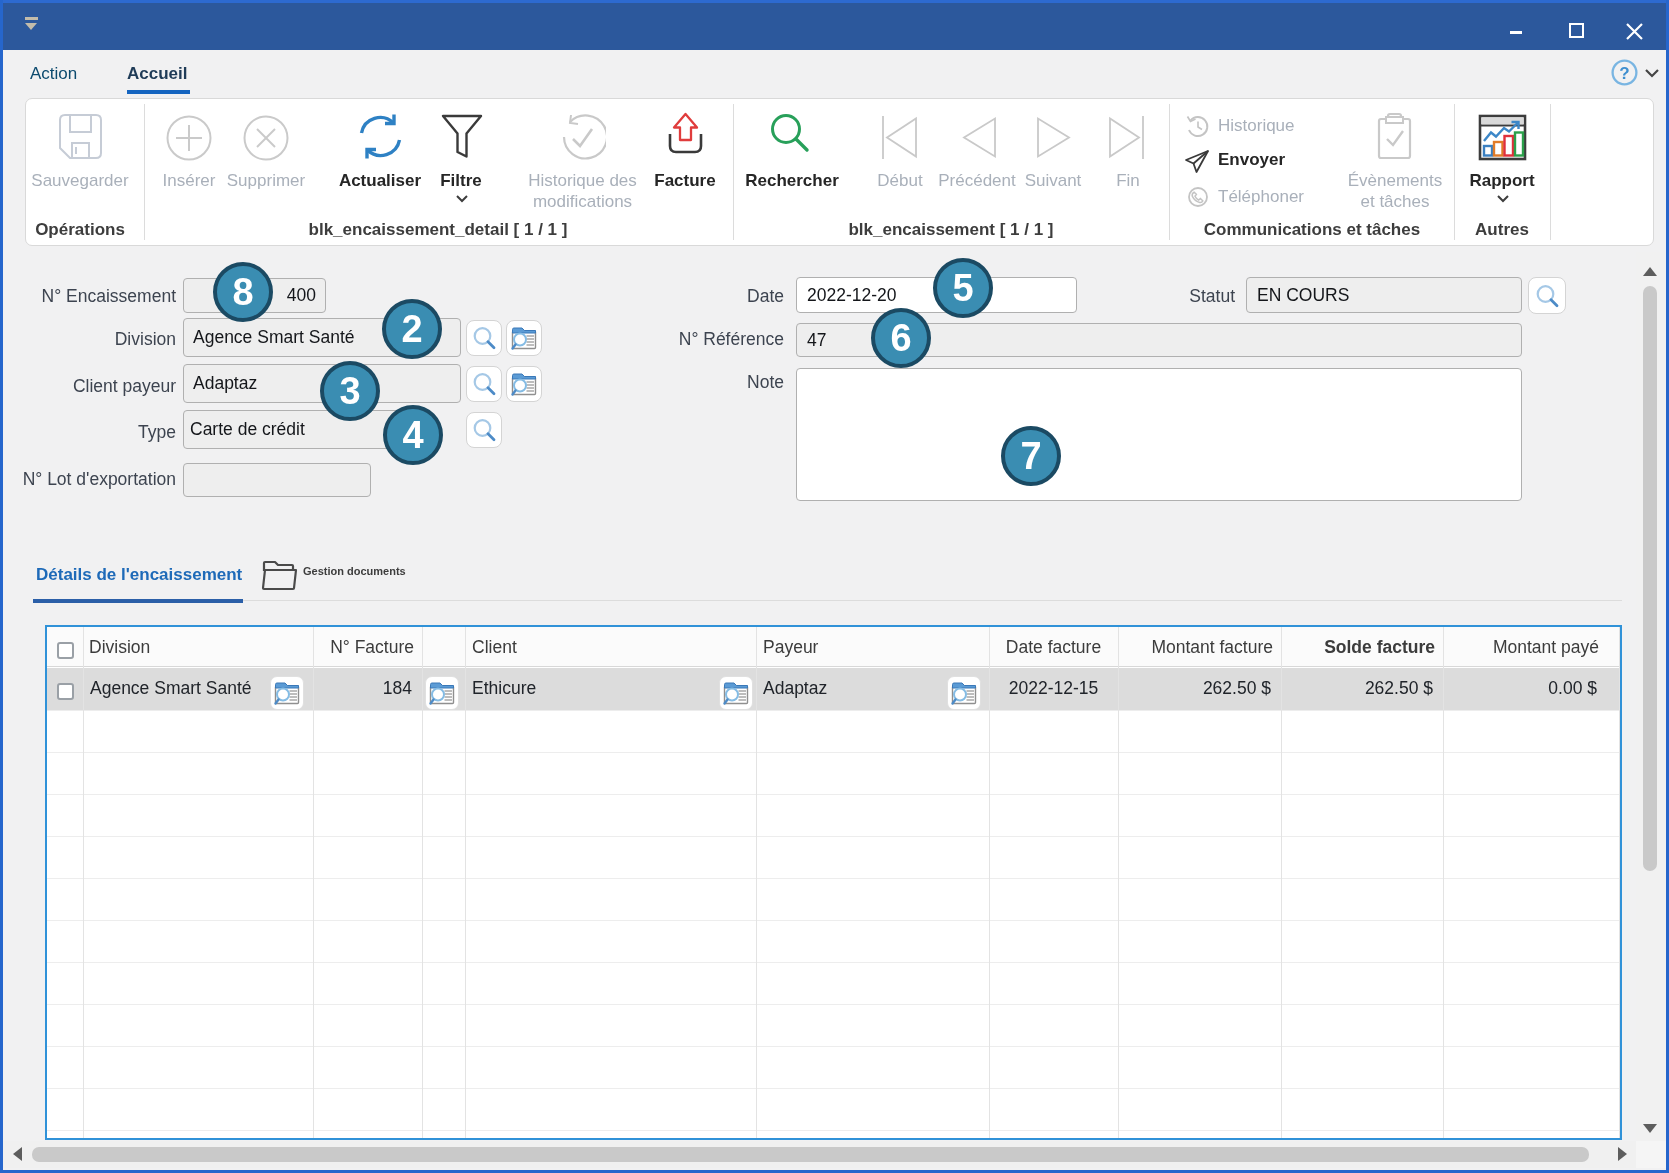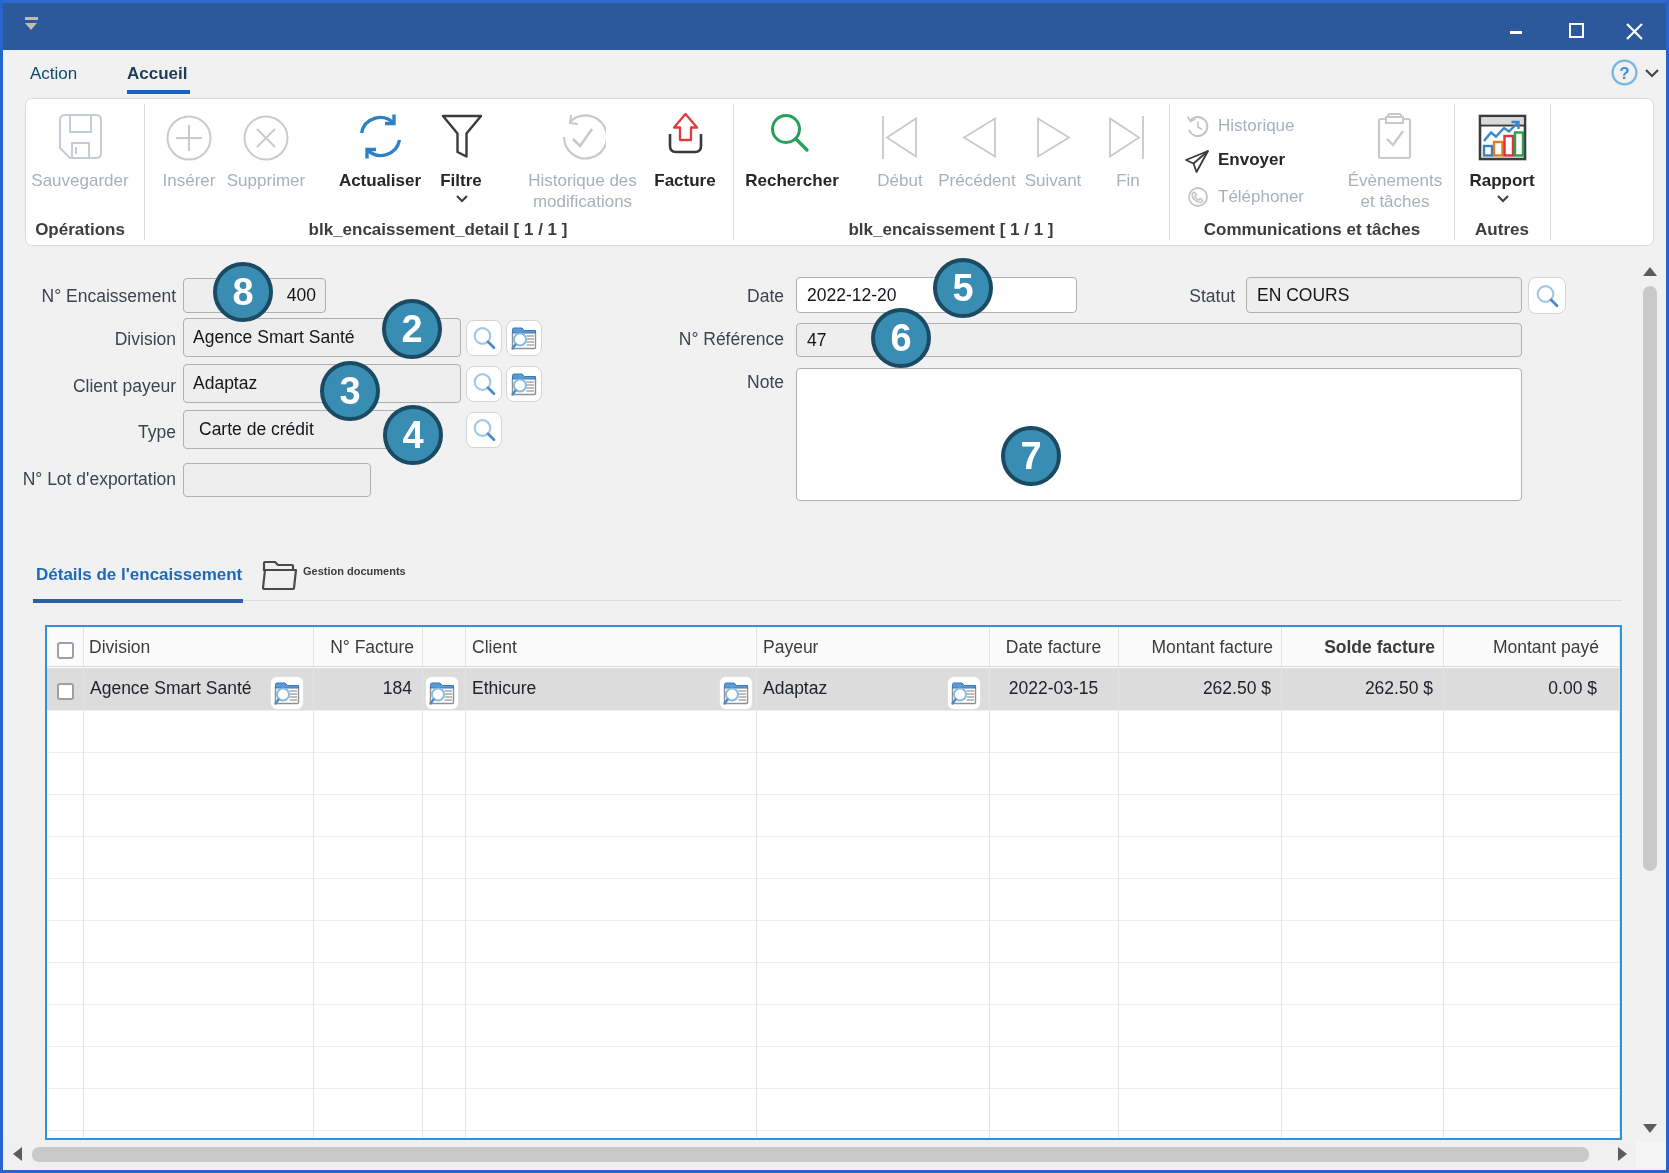--- a/index.html
+++ b/index.html
@@ -236,21 +236,21 @@
 <div class="flabel" style="left:0px;top:422px;width:176px;">Type</div>
 <div class="flabel" style="left:0px;top:469px;width:176px;">N° Lot d'exportation</div>
 <div class="flabel" style="left:600px;top:286px;width:184px;">Date</div>
 <div class="flabel" style="left:1100px;top:286px;width:135px;">Statut</div>
 <div class="flabel" style="left:600px;top:329px;width:184px;">N° Référence</div>
 <div class="flabel" style="left:600px;top:372px;width:184px;">Note</div>
 
 <div class="field" style="left:183px;top:278px;width:143px;height:35px;line-height:33px;text-align:right;padding-right:9px;">400</div>
 <div class="field" style="left:183px;top:318px;width:278px;height:39px;line-height:37px;padding-left:9px;">Agence Smart Santé</div>
 <div class="field" style="left:183px;top:364px;width:278px;height:39px;line-height:37px;padding-left:9px;">Adaptaz</div>
-<div class="field" style="left:183px;top:410px;width:244px;height:39px;line-height:37px;padding-left:15px;">Carte de crédit</div>
+<div class="field" style="left:183px;top:410px;width:244px;height:39px;line-height:37px;padding-left:6px;">Carte de crédit</div>
 <div class="field" style="left:183px;top:463px;width:188px;height:34px;"></div>
 <div class="field white" style="left:796px;top:277px;width:281px;height:36px;line-height:34px;padding-left:10px;">2022-12-20</div>
 <div class="field" style="left:1246px;top:277px;width:276px;height:36px;line-height:34px;padding-left:10px;">EN COURS</div>
 <div class="field" style="left:796px;top:323px;width:726px;height:34px;line-height:32px;padding-left:10px;">47</div>
 <div class="field white" style="left:796px;top:368px;width:726px;height:133px;"></div>
 <div class="iconbtn" style="left:466px;top:320px;">
     <svg width="24" height="24" viewBox="0 0 24 24">
       <use href="#mag"></use>
     </svg>
   </div>
@@ -327,21 +327,21 @@
   <div class="ghlabel" style="left:1234px;width:154px;text-align:right;font-weight:bold;">Solde facture</div>
   <div class="ghlabel" style="left:1396px;width:156px;text-align:right;">Montant payé</div>
 
   <div class="checkbox" style="left:10px;top:15px;"></div>
   <div class="checkbox" style="left:10px;top:56px;"></div>
 
   <div class="gcell" style="left:43px;">Agence Smart Santé</div>
   <div class="gcell" style="left:266px;width:99px;text-align:right;">184</div>
   <div class="gcell" style="left:425px;">Ethicure</div>
   <div class="gcell" style="left:716px;">Adaptaz</div>
-  <div class="gcell" style="left:942px;width:129px;text-align:center;">2022-03-15</div>
+  <div class="gcell" style="left:942px;width:129px;text-align:center;">2022-12-15</div>
   <div class="gcell" style="left:1071px;width:153px;text-align:right;">262.50 $</div>
   <div class="gcell" style="left:1234px;width:152px;text-align:right;">262.50 $</div>
   <div class="gcell" style="left:1396px;width:176px;text-align:right;padding-right:22px;">0.00 $</div>
 
   <div class="cellbtn" style="left:223px;">
       <svg width="28" height="26" viewBox="0 0 28 26">
         <use href="#fmag"></use>
       </svg>
     </div>
   <div class="cellbtn" style="left:378px;">

